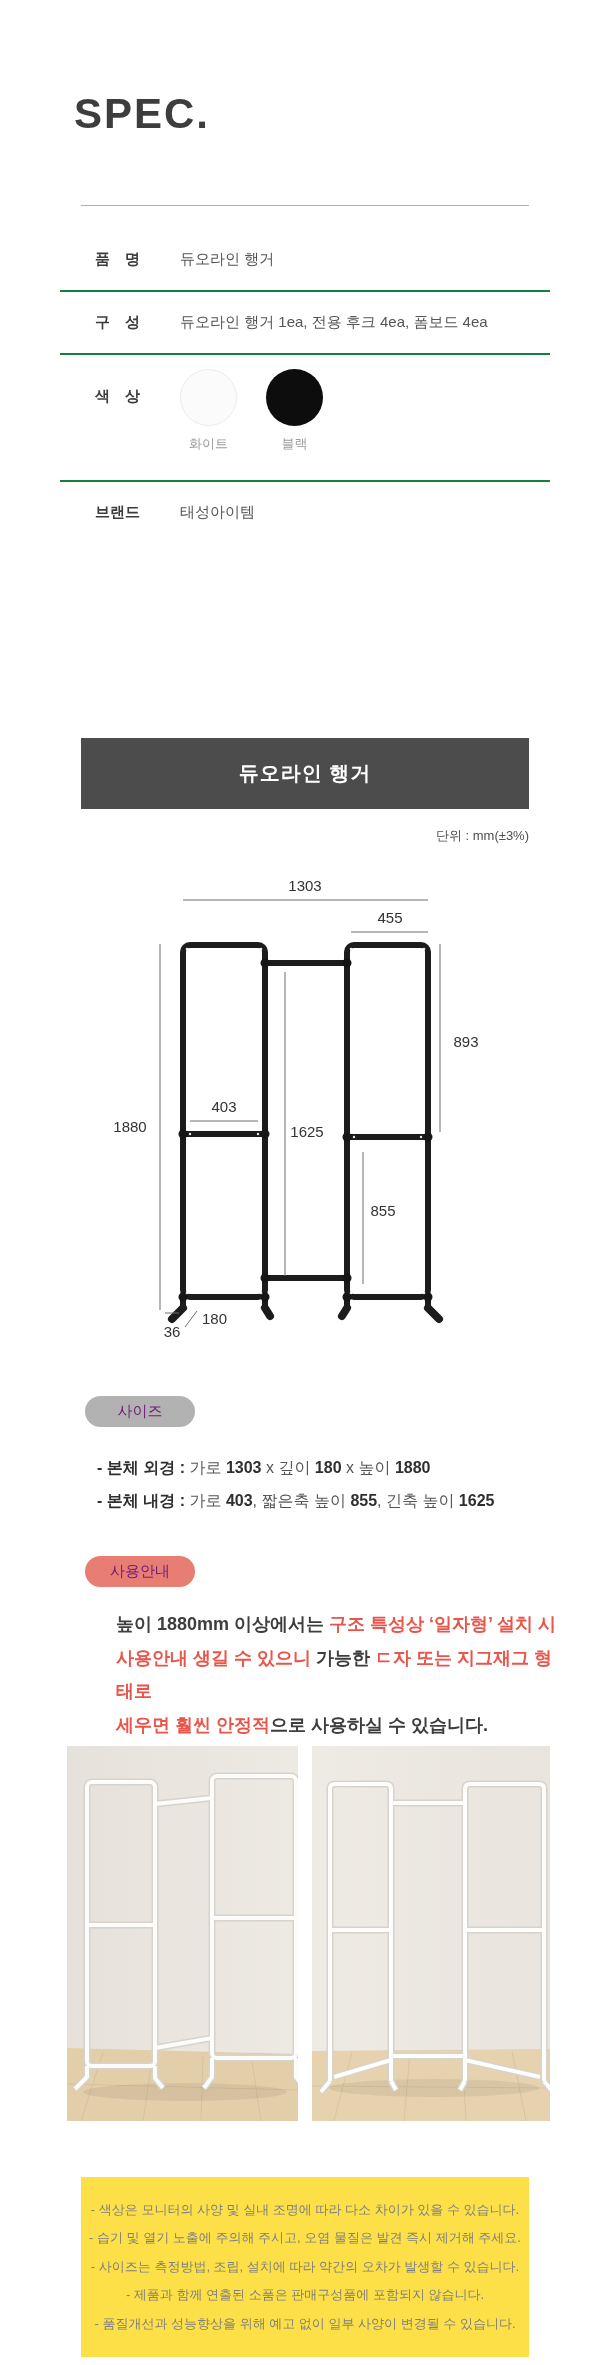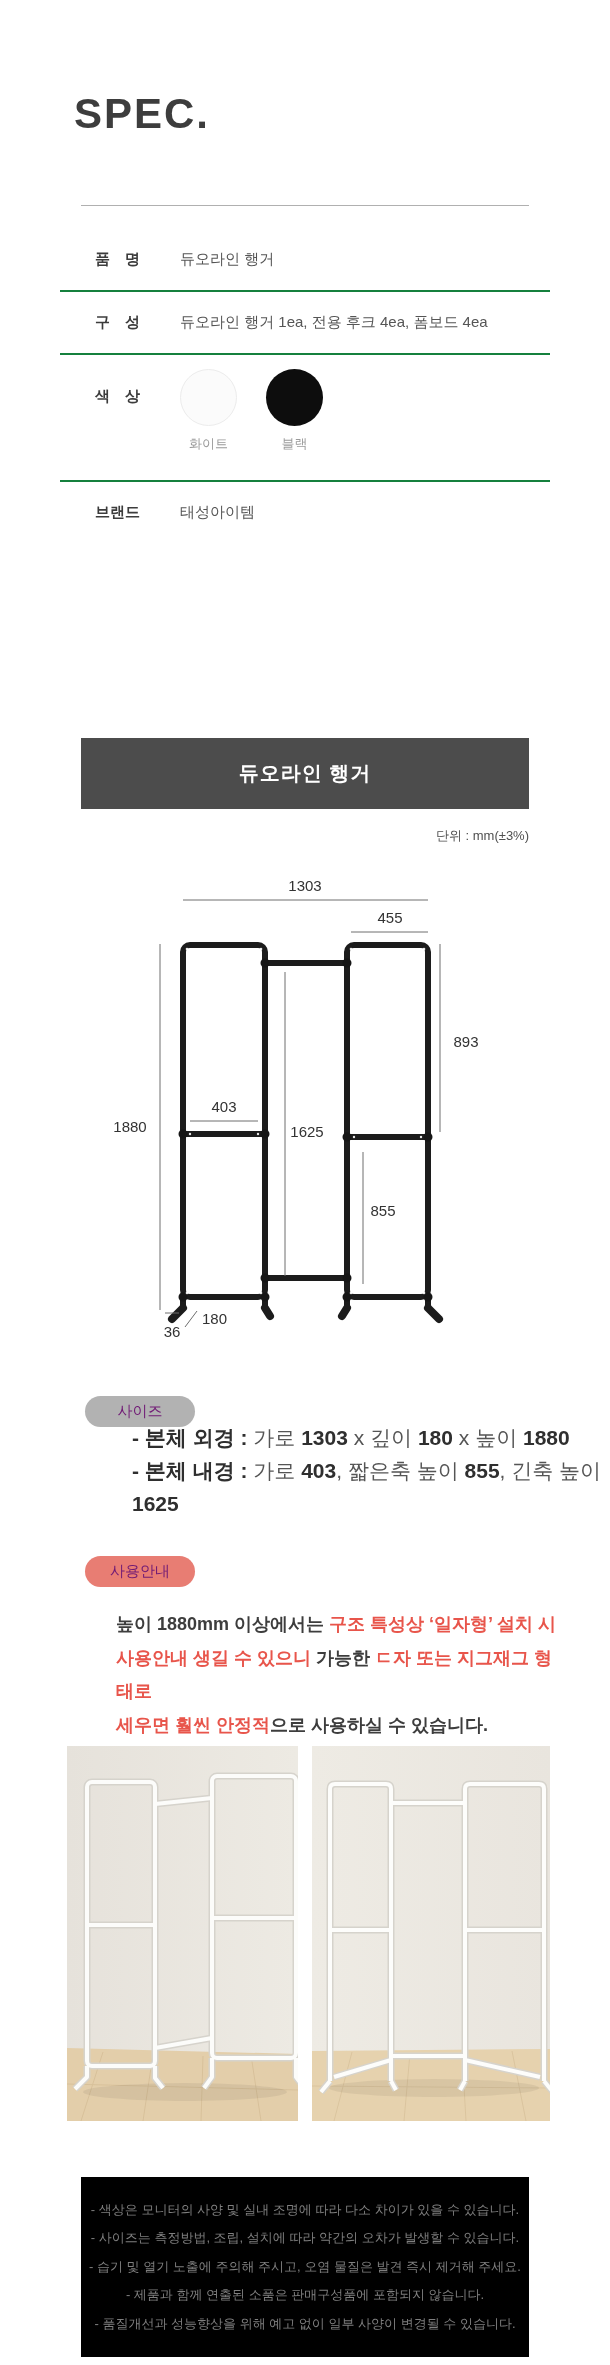--- a/index.html
+++ b/index.html
@@ -34,37 +34,37 @@
 
   
   .diagram{position:absolute;left:0;top:860px;width:610px;height:480px;}
   .diagram text{font-family:"Liberation Sans","DejaVu Sans",sans-serif;font-size:15px;fill:#333;}
 
   
   .badge{position:absolute;left:85px;width:110px;height:31px;border-radius:16px;
     color:#701a75;font-size:15px;display:flex;align-items:center;justify-content:center;}
   #size-badge{top:1396px;}
   #usage-badge{top:1556px;}
-  .size-lines{position:absolute;left:97px;top:1421px;font-size:21px;line-height:33px;margin-left:35px;}
+  .size-lines{position:absolute;left:97px;top:1451px;font-size:16px;line-height:33px;}
   .p-label{font-weight:700;color:#2f2f2f;}
   .p-normal{font-weight:400;color:#555;}
   .p-num{font-weight:700;color:#2f2f2f;}
   .usage-para{position:absolute;left:97px;top:1608px;width:450px;font-size:18px;
     line-height:33.5px;font-weight:600;margin-left:19px;}
   .p-dark{color:#3d3d3d;}
   .p-red{color:var(--accent-red,#e8554b);}
 
   
   .photo{position:absolute;top:1746px;height:375px;}
   #photo-left{left:67px;width:231px;}
   #photo-right{left:312px;width:238px;}
   .photo svg{display:block;width:100%;height:100%;}
 
   
-  .notes{position:absolute;left:81px;top:2177px;width:448px;height:180px;background:#000000;
+  .notes{position:absolute;left:81px;top:2177px;width:448px;height:180px;background:#fde047;
     display:flex;flex-direction:column;justify-content:center;}
   .note-line{font-size:13px;color:#7f7f7f;line-height:28.5px;text-align:center;}
 </style>
 </head>
 <body>
 
 <div class="page">
 
   <div class="sec-title">SPEC.</div>
   <div class="title-rule"></div>
@@ -249,19 +249,19 @@
         <line x1="0" y1="340" x2="238" y2="342"></line>
       </g>
       <ellipse cx="122" cy="342" rx="105" ry="9" fill="#000" opacity="0.06"></ellipse>
       <use href="#frameR" stroke="#d6d3cc" stroke-width="7" stroke-linejoin="round"></use>
       <use href="#frameR" stroke="#fdfdfb" stroke-width="4" stroke-linejoin="round"></use>
     </svg>
   </div>
 
   <div class="notes">
     <div class="note-line">- 색상은 모니터의 사양 및 실내 조명에 따라 다소 차이가 있을 수 있습니다.</div>
+    <div class="note-line">- 습기 및 열기 노출에 주의해 주시고, 오염 물질은 발견 즉시 제거해 주세요.</div>
     <div class="note-line">- 사이즈는 측정방법, 조립, 설치에 따라 약간의 오차가 발생할 수 있습니다.</div>
-    <div class="note-line">- 습기 및 열기 노출에 주의해 주시고, 오염 물질은 발견 즉시 제거해 주세요.</div>
     <div class="note-line">- 제품과 함께 연출된 소품은 판매구성품에 포함되지 않습니다.</div>
     <div class="note-line">- 품질개선과 성능향상을 위해 예고 없이 일부 사양이 변경될 수 있습니다.</div>
   </div>
 
 </div>
 
 </body></html>

